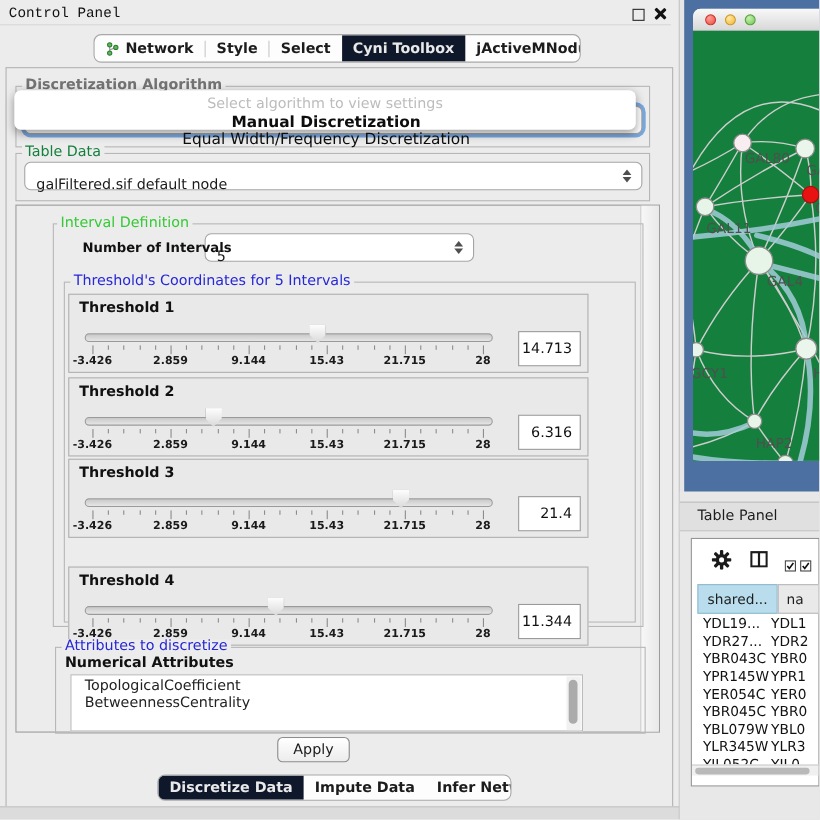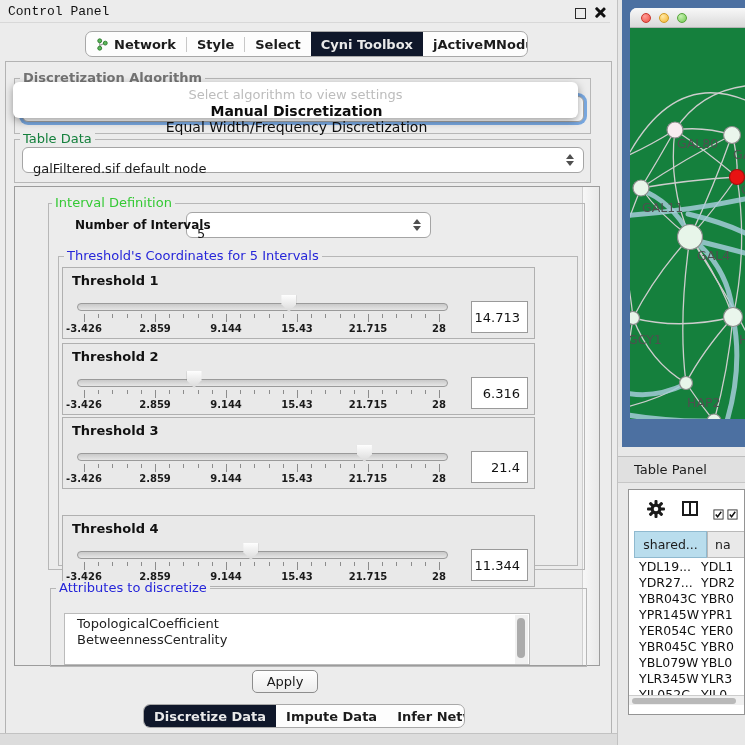--- a/index.html
+++ b/index.html
@@ -319,20 +319,21 @@
           <div class="tick-lab" style="left: 234px;">15.43</div>
           <div class="tick-lab" style="left: 305px;">21.715</div>
           <div class="tick-lab" style="left: 376px;">28</div>
           <div class="thr-handle" style="left: 180.348px;"></div>
           <div class="thr-val">11.344</div>
         </div>
       </div>
 
     <div class="group" style="left:50px;top:588px;width:537px;height:79px;"></div>
     <div class="group-label" style="left:56px;top:581px;color:#2626d9;">Attributes to discretize</div>
+    <div class="group-label" style="left:56px;top:596px;font-weight:bold;color:#111;background:transparent;">Numerical Attributes</div>
     <div class="attr-list">
       <div id="attrItems" style="padding-top:2px;">
           <div class="attr-item">TopologicalCoefficient</div>
           <div class="attr-item">BetweennessCentrality</div>
         </div>
       <div class="attr-sb">
           <i></i>
         </div>
     </div>
 

